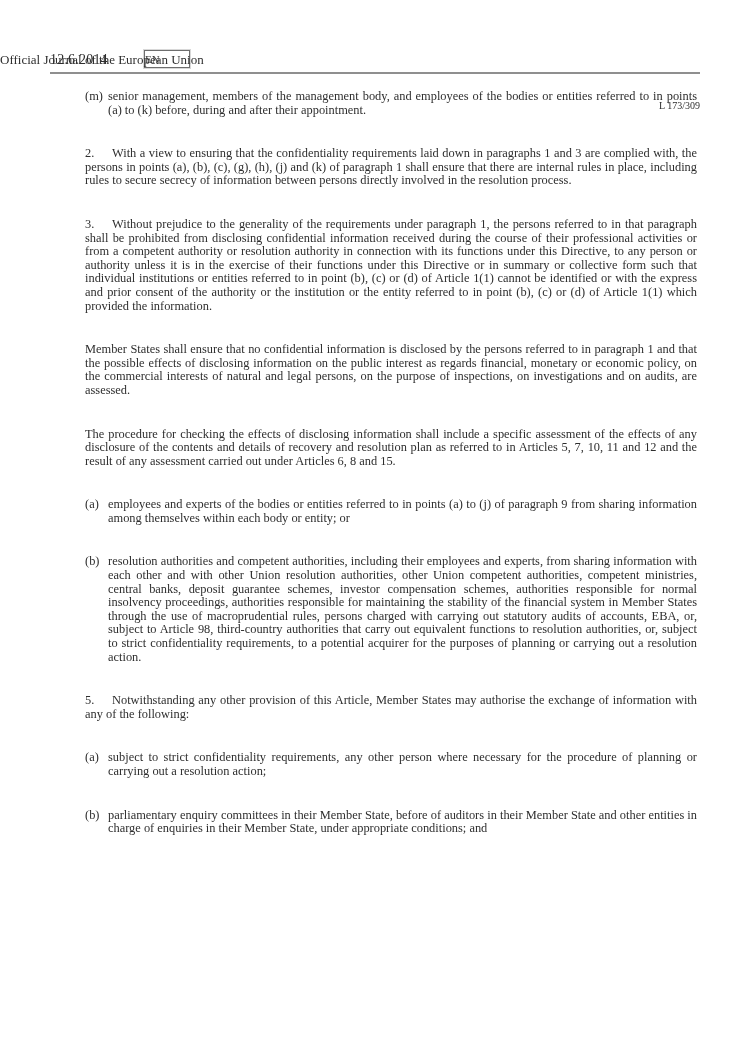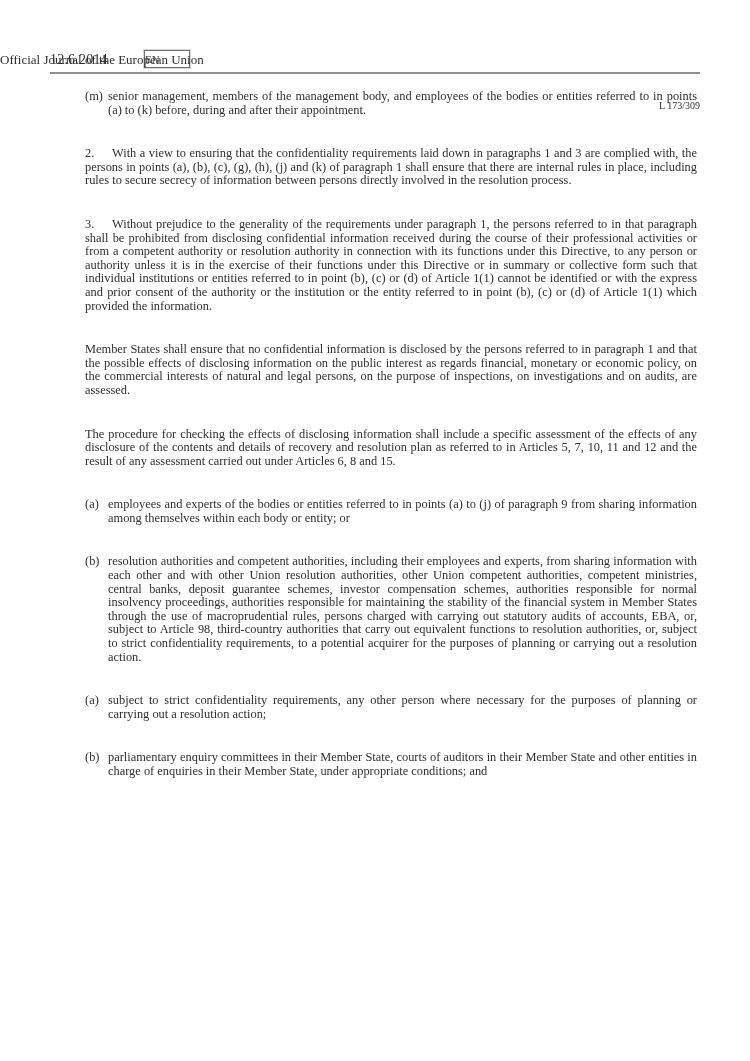--- a/index.html
+++ b/index.html
@@ -96,15 +96,16 @@
 </header>
 
 <main class="doc-body">
     <p class="block lettered"><span class="marker">(m)</span><span class="text">senior management, members of the management body, and employees of the bodies or entities referred to in points (a) to (k) before, during and after their appointment.</span></p>
     <p class="block numbered"><span class="marker">2.</span><span class="text">With a view to ensuring that the confidentiality requirements laid down in paragraphs 1 and 3 are complied with, the persons in points (a), (b), (c), (g), (h), (j) and (k) of paragraph 1 shall ensure that there are internal rules in place, including rules to secure secrecy of information between persons directly involved in the resolution process.</span></p>
     <p class="block numbered"><span class="marker">3.</span><span class="text">Without prejudice to the generality of the requirements under paragraph 1, the persons referred to in that paragraph shall be prohibited from disclosing confidential information received during the course of their professional activities or from a competent authority or resolution authority in connection with its functions under this Directive, to any person or authority unless it is in the exercise of their functions under this Directive or in summary or collective form such that individual institutions or entities referred to in point (b), (c) or (d) of Article 1(1) cannot be identified or with the express and prior consent of the authority or the institution or the entity referred to in point (b), (c) or (d) of Article 1(1) which provided the information.</span></p>
     <p class="block plain"><span class="text">Member States shall ensure that no confidential information is disclosed by the persons referred to in paragraph 1 and that the possible effects of disclosing information on the public interest as regards financial, monetary or economic policy, on the commercial interests of natural and legal persons, on the purpose of inspections, on investigations and on audits, are assessed.</span></p>
     <p class="block plain"><span class="text">The procedure for checking the effects of disclosing information shall include a specific assessment of the effects of any disclosure of the contents and details of recovery and resolution plan as referred to in Articles 5, 7, 10, 11 and 12 and the result of any assessment carried out under Articles 6, 8 and 15.</span></p>
     <p class="block lettered"><span class="marker">(a)</span><span class="text">employees and experts of the bodies or entities referred to in points (a) to (j) of paragraph 9 from sharing information among themselves within each body or entity; or</span></p>
     <p class="block lettered"><span class="marker">(b)</span><span class="text">resolution authorities and competent authorities, including their employees and experts, from sharing information with each other and with other Union resolution authorities, other Union competent authorities, competent ministries, central banks, deposit guarantee schemes, investor compensation schemes, authorities responsible for normal insolvency proceedings, authorities responsible for maintaining the stability of the financial system in Member States through the use of macroprudential rules, persons charged with carrying out statutory audits of accounts, EBA, or, subject to Article 98, third-country authorities that carry out equivalent functions to resolution authorities, or, subject to strict confidentiality requirements, to a potential acquirer for the purposes of planning or carrying out a resolution action.</span></p>
-    <p class="block lettered"><span class="marker">(a)</span><span class="text">subject to strict confidentiality requirements, any other person where necessary for the purposes of planning or carrying out a resolution action;</span></p>
-    <p class="block lettered"><span class="marker">(b)</span><span class="text">parliamentary enquiry committees in their Member State, courts of auditors in their Member State and other entities in charge of enquiries in their Member State, under appropriate conditions; and</span></p>
+    <p class="block numbered"><span class="marker">5.</span><span class="text">Notwithstanding any other provision of this Article, Member States may authorise the exchange of information with any of the following:</span></p>
+    <p class="block lettered"><span class="marker">(a)</span><span class="text">subject to strict confidentiality requirements, any other person where necessary for the procedure of planning or carrying out a resolution action;</span></p>
+    <p class="block lettered"><span class="marker">(b)</span><span class="text">parliamentary enquiry committees in their Member State, before of auditors in their Member State and other entities in charge of enquiries in their Member State, under appropriate conditions; and</span></p>
   </main>
 
 </body></html>

